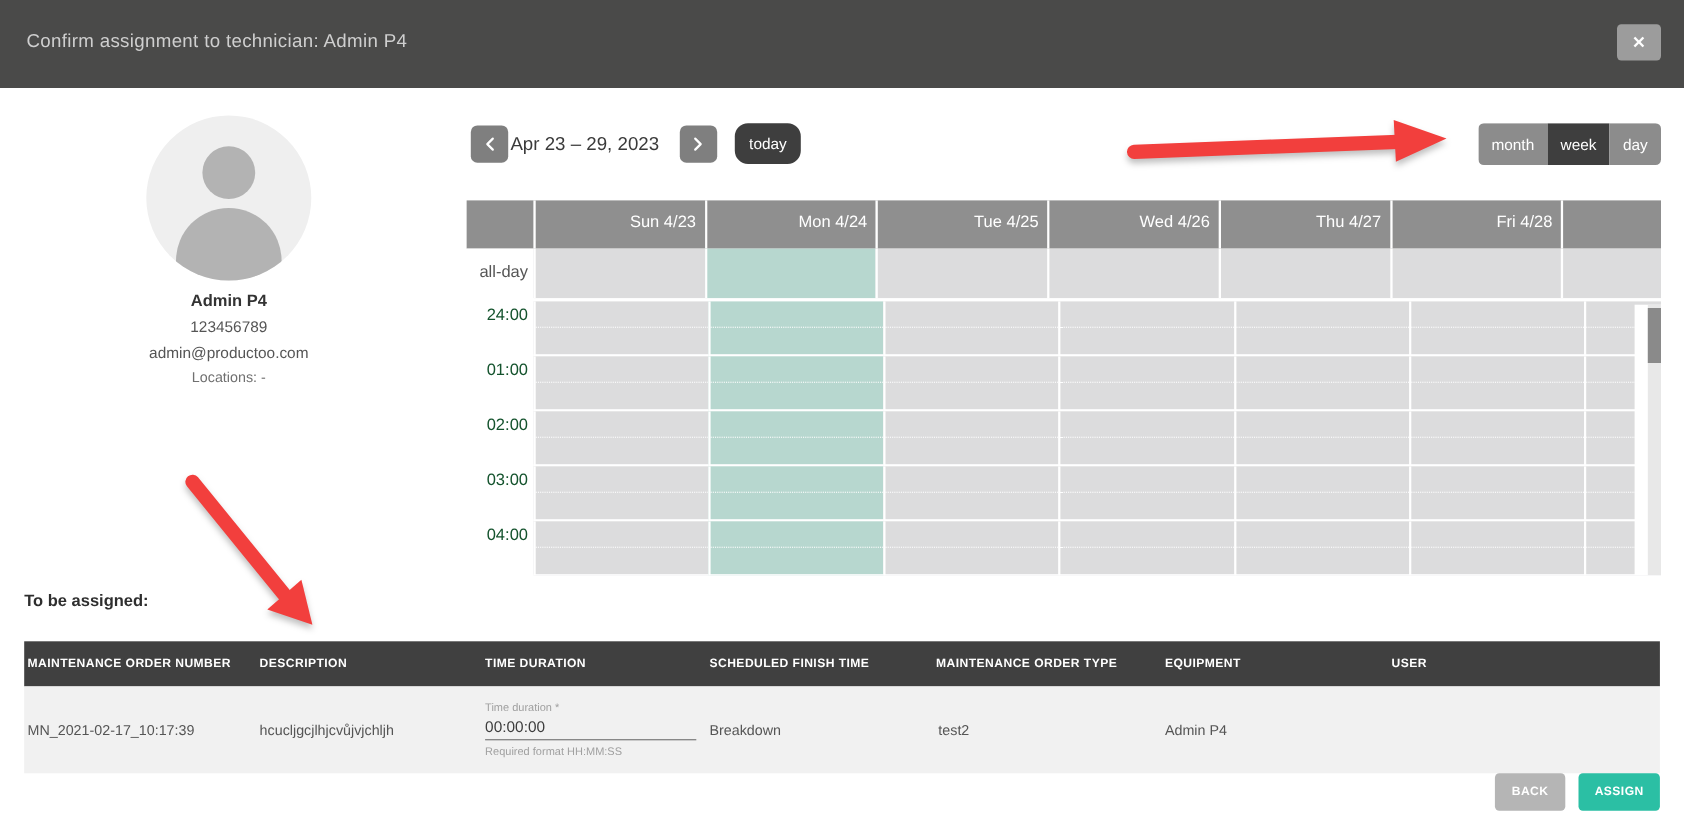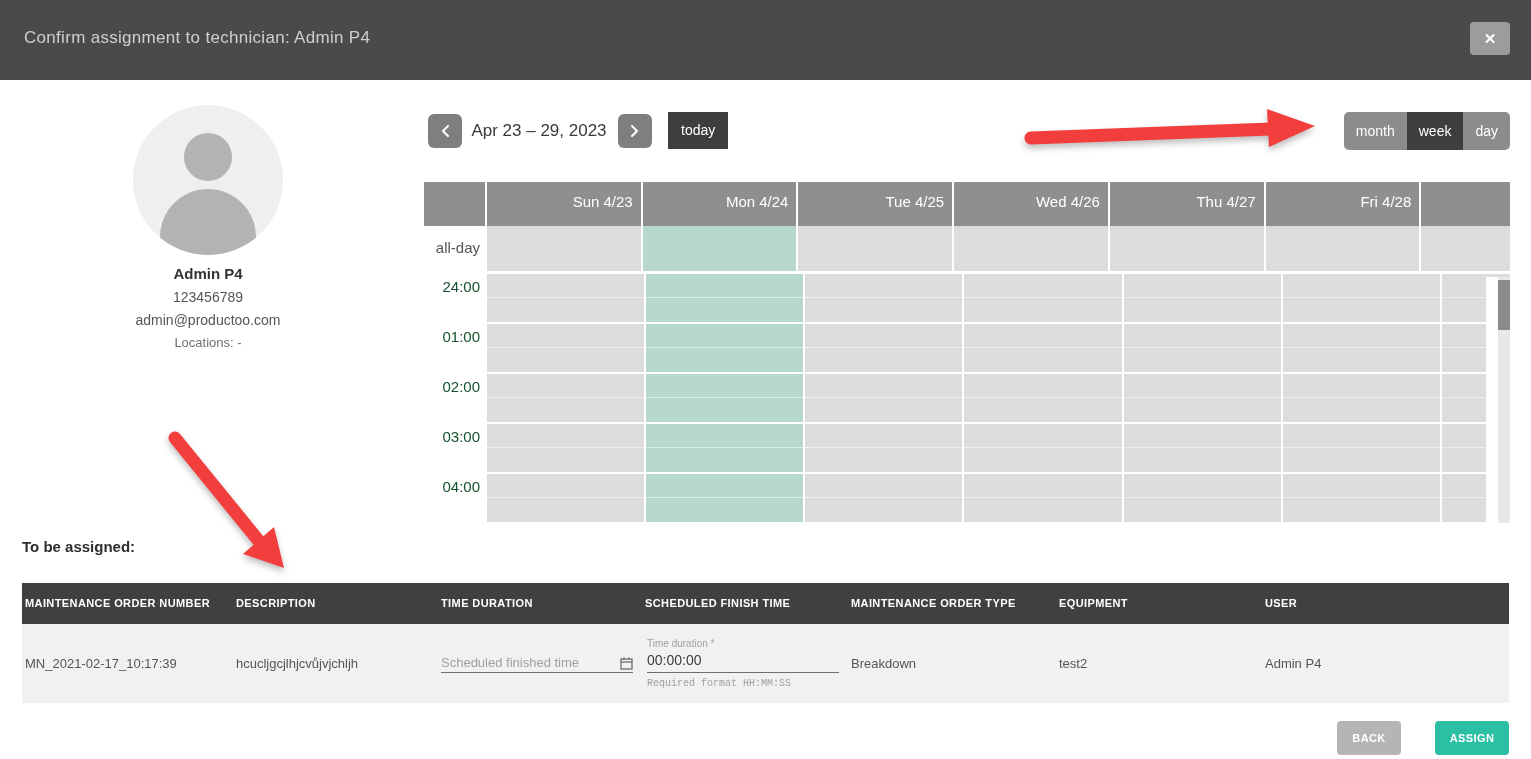--- a/index.html
+++ b/index.html
@@ -20,22 +20,22 @@
   .profile-text { position:absolute; left:38px; top:265px; width:340px; text-align:center; color:#555; }
   .profile-text .name { font-size:15px; font-weight:bold; color:#333; margin-bottom:7px; }
   .profile-text .phone { font-size:14px; margin-bottom:7px; }
   .profile-text .email { font-size:14px; margin-bottom:7px; }
   .profile-text .loc { font-size:13px; color:#707070; }
 
   
   .nav-btn { position:absolute; width:34px; height:34px; top:114px; background:#7f7f7f; border-radius:6px;
              display:flex; align-items:center; justify-content:center; cursor:pointer; }
   .nav-prev { left:428px; } .nav-next { left:618px; }
-  .date-range { position:absolute; left:464px; top:121px; width:150px; text-align:center; font-size:17px; color:#3a3a3a; }
-  .today-btn { position:absolute; left:668px; top:112px; height:37px; padding:0 13px; background:#3e3e3e; border-radius:0;
+  .date-range { position:absolute; left:464px; top:121px; width:150px; text-align:left; font-size:17px; color:#3a3a3a; }
+  .today-btn { position:absolute; left:668px; top:112px; height:37px; padding:0 13px; background:#3e3e3e; border-radius:12px;
                color:#fff; font-size:14px; line-height:37px; cursor:pointer; }
   .views { position:absolute; right:21px; top:112px; height:38px; display:flex; border-radius:5px; overflow:hidden; }
   .views .view-btn { height:42px; padding:0 12px; background:#8c8c8c; color:#fff; font-size:14px; line-height:38px; cursor:pointer; }
   .views .view-btn.active { background:#3e3e3e; }
 
   
   .cal { position:absolute; left:424px; top:182px; width:1086px; height:341px; overflow:hidden; }
   .cal-row { display:flex; width:1175px; }
   .cal-gutter { width:61px; flex:none; background:#fff; }
   .cal-head { height:44px; }
@@ -72,24 +72,24 @@
   .c4{width:208px;flex:none;} .c5{width:206px;flex:none;} .c6{width:247px;flex:none;}
 
   .sched-wrap { width:192px; border-bottom:1px solid #6e6e6e; display:flex; align-items:flex-end; padding-bottom:2px; }
   .sched-input { flex:1; border:none; background:transparent; outline:none; font-family:"Liberation Sans",sans-serif;
                  font-size:13px; color:#555; }
   .sched-input::placeholder { color:#a0a0a0; opacity:1; }
   .dur-wrap { width:192px; }
   .dur-label { font-size:10px; color:#a0a0a0; margin-bottom:3px; }
   .dur-input { width:100%; border:none; border-bottom:1px solid #6e6e6e; background:transparent; outline:none;
                font-family:"Liberation Sans",sans-serif; font-size:14px; color:#3c3c3c; padding-bottom:4px; }
-  .dur-helper { font-size:10px; color:#a0a0a0; margin-top:5px;font-family:Liberation Mono, monospace; }
-
-  
-  .footer-btns { position:absolute; right:22px; top:721px; display:flex; gap:34px; }
+  .dur-helper { font-size:10px; color:#a0a0a0; margin-top:5px; }
+
+  
+  .footer-btns { position:absolute; right:22px; top:703px; display:flex; gap:12px; }
   .btn { height:34px; border:none; border-radius:4px; color:#fff; font-family:"Liberation Sans",sans-serif;
          font-size:11px; font-weight:bold; letter-spacing:.4px; cursor:pointer; }
   .btn-back { width:64px; background:#b5b5b5; }
   .btn-assign { width:74px; background:#2bbfa4; }
 </style>
 </head>
 <body>
 
 <div id="page">
 
@@ -304,31 +304,20 @@
     <div class="th c3">TIME DURATION</div>
     <div class="th c2">SCHEDULED FINISH TIME</div>
     <div class="th c4">MAINTENANCE ORDER TYPE</div>
     <div class="th c5">EQUIPMENT</div>
     <div class="th c6">USER</div>
   </div>
 
   <div class="tbl-row">
     <div class="td c0">MN_2021-02-17_10:17:39</div>
     <div class="td c1">hcucljgcjlhjcvůjvjchljh</div>
-    <div class="td c2">
-      <div class="sched-wrap">
-        <input class="sched-input" type="text" placeholder="Scheduled finished time" style="">
-        <svg width="13" height="13" viewBox="0 0 13 13">
-          <rect x="1" y="2" width="11" height="10" fill="none" stroke="#6e6e6e" stroke-width="1.3"></rect>
-          <line x1="1" y1="5" x2="12" y2="5" stroke="#6e6e6e" stroke-width="1.3"></line>
-          <line x1="4" y1="0.5" x2="4" y2="3" stroke="#6e6e6e" stroke-width="1.3"></line>
-          <line x1="9" y1="0.5" x2="9" y2="3" stroke="#6e6e6e" stroke-width="1.3"></line>
-        </svg>
-      </div>
-    </div>
     <div class="td c3">
       <div class="dur-wrap">
         <div class="dur-label">Time duration *</div>
         <input class="dur-input" type="text" value="00:00:00" style="">
         <div class="dur-helper">Required format HH:MM:SS</div>
       </div>
     </div>
     <div class="td c4">Breakdown</div>
     <div class="td c5">test2</div>
     <div class="td c6">Admin P4</div>

